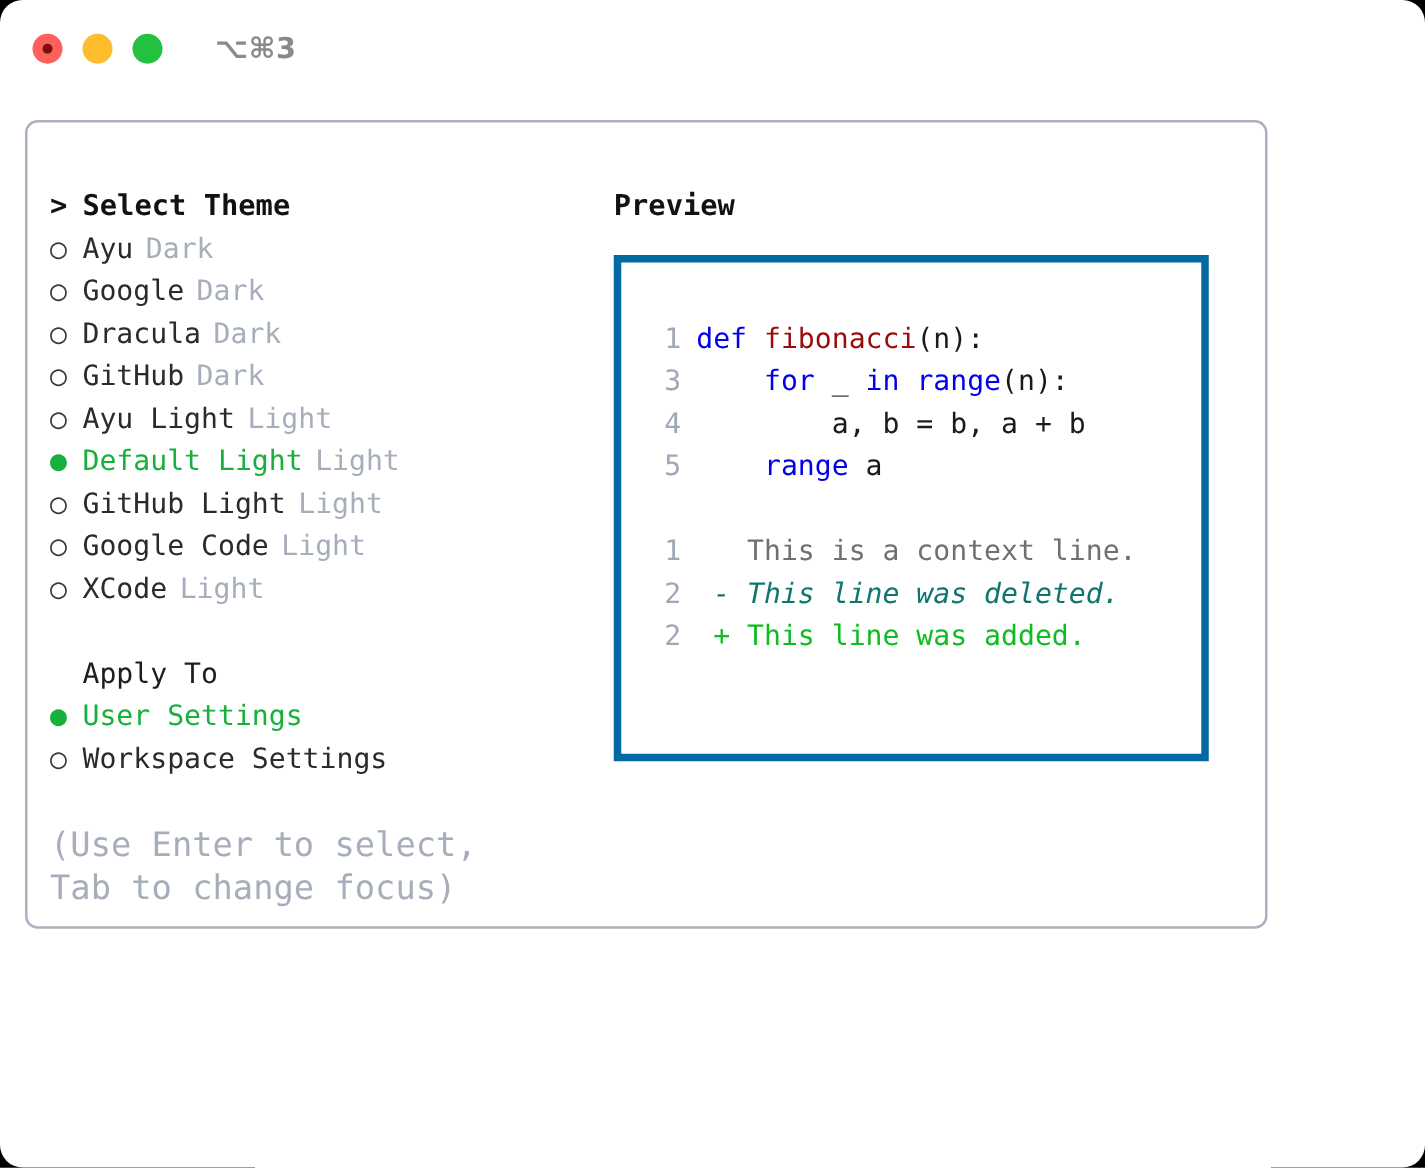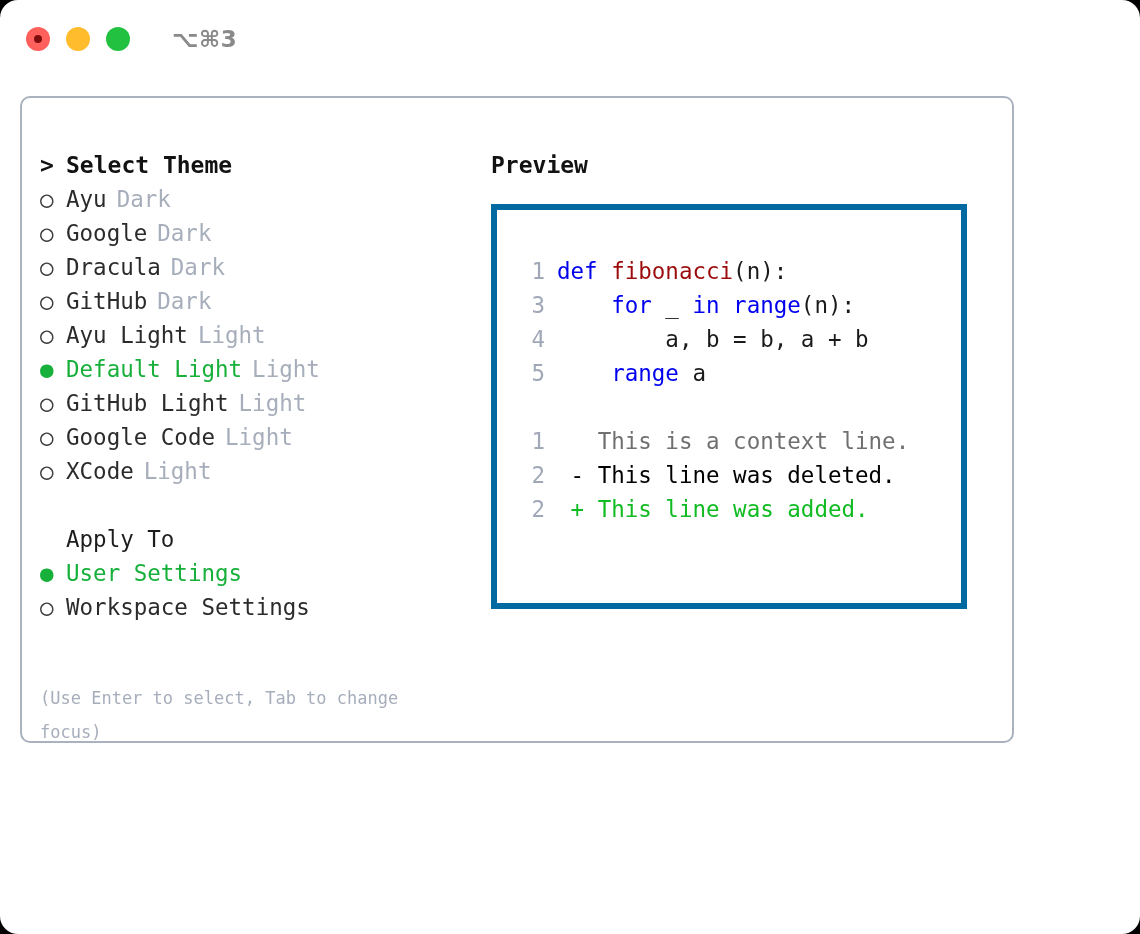--- a/index.html
+++ b/index.html
@@ -117,23 +117,23 @@
     margin-left: 10px;
   }
   .spacer-row { height: 34px; }
   .section-label {
     font-weight: 400;
     color: #1d1d1d;
     padding-left: 26px;
     font-size: 22.5px;
   }
   #hint {
-    margin-top: 57px;
+    margin-top: 36px;
     color: #a7aebb;
-    font-size: 17px;
+    font-size: 27px;
     line-height: 34px;
     width: 400px;
   }
 
   
   #right-col {
     position: absolute;
     left: 469px;
     top: 50px;
     width: 500px;
@@ -164,21 +164,21 @@
     width: 30px;
     color: #a0a8b8;
     text-align: right;
     margin-right: 12px;
   }
   .kw   { color: #0000ee; }
   .fn   { color: #9c0b0b; }
   .plain{ color: #1a1a1a; }
   .blank-line { height: 34px; }
   .ctx  { color: #707070; }
-  .del  { color: #000000; }
+  .del  { color: #0f766e; font-style: italic; }
   .add  { color: #11bb22; }
 </style>
 </head>
 <body>
 
 <div id="app-window">
 
   <div id="titlebar">
     <div class="traffic-lights">
       <div class="tl close"></div>

